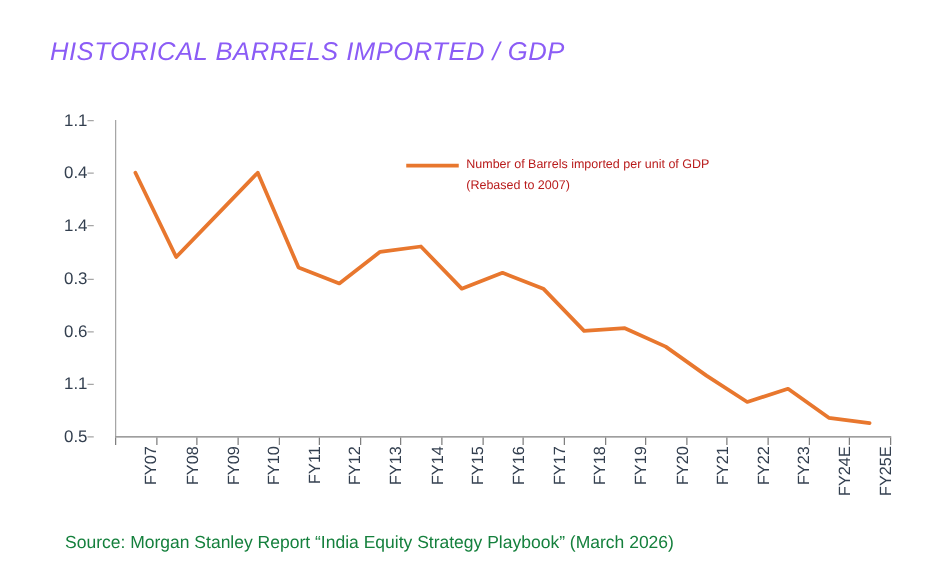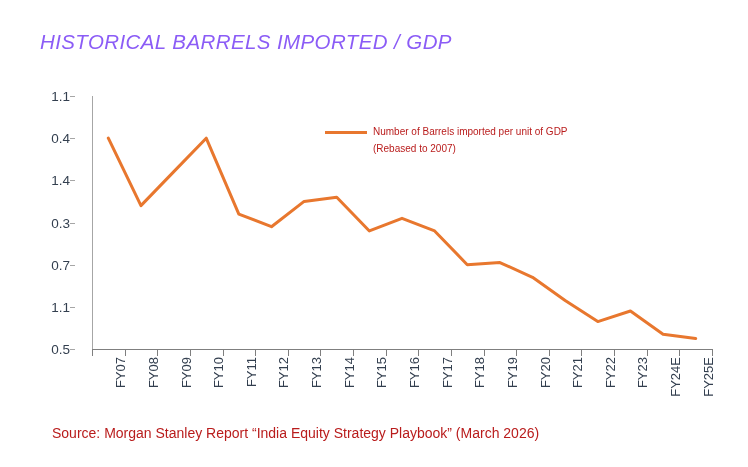--- a/index.html
+++ b/index.html
@@ -153,41 +153,41 @@
     display: block;
     white-space: nowrap;
   }
 
   
   #source-note {
     position: absolute;
     left: 52px;
     top: 425px;
     font-size: 14px;
-    color: #b91c1c;
+    color: #15803d;
     white-space: nowrap;
   }
 </style>
 </head>
 <body>
 
 <div id="page">
 
   <div id="chart-title">HISTORICAL BARRELS IMPORTED / GDP</div>
 
   <div id="y-labels">
       <div class="y-label" style="top: 0px;">1.1</div>
       <div class="y-tick" style="top: 0px; left: 33px;"></div>
       <div class="y-label" style="top: 42.1667px;">0.4</div>
       <div class="y-tick" style="top: 42.1667px; left: 33px;"></div>
       <div class="y-label" style="top: 84.3333px;">1.4</div>
       <div class="y-tick" style="top: 84.3333px; left: 33px;"></div>
       <div class="y-label" style="top: 126.5px;">0.3</div>
       <div class="y-tick" style="top: 126.5px; left: 33px;"></div>
-      <div class="y-label" style="top: 168.667px;">0.7</div>
+      <div class="y-label" style="top: 168.667px;">0.6</div>
       <div class="y-tick" style="top: 168.667px; left: 33px;"></div>
       <div class="y-label" style="top: 210.833px;">1.1</div>
       <div class="y-tick" style="top: 210.833px; left: 33px;"></div>
       <div class="y-label" style="top: 253px; margin-left: 36px;">0.5</div>
       <div class="y-tick" style="top: 253px; left: 33px;"></div>
     </div>
   <div id="y-axis-line"></div>
 
   <div id="plot-area">
     <svg id="series-svg" viewBox="0 0 620 253" preserveAspectRatio="none">

